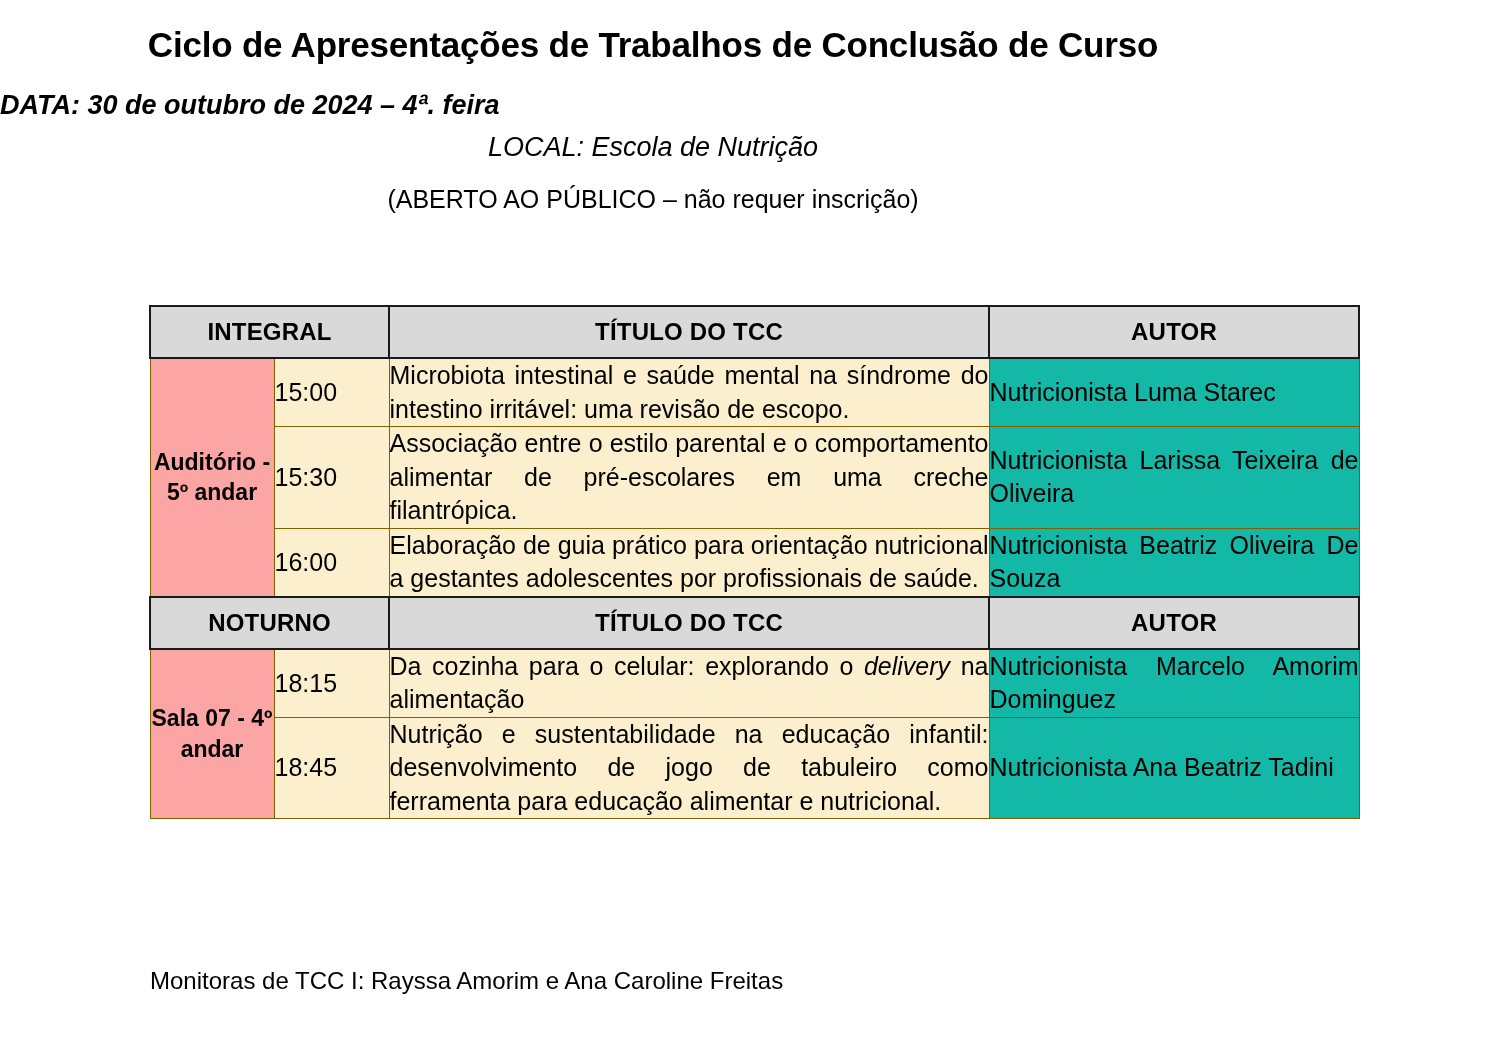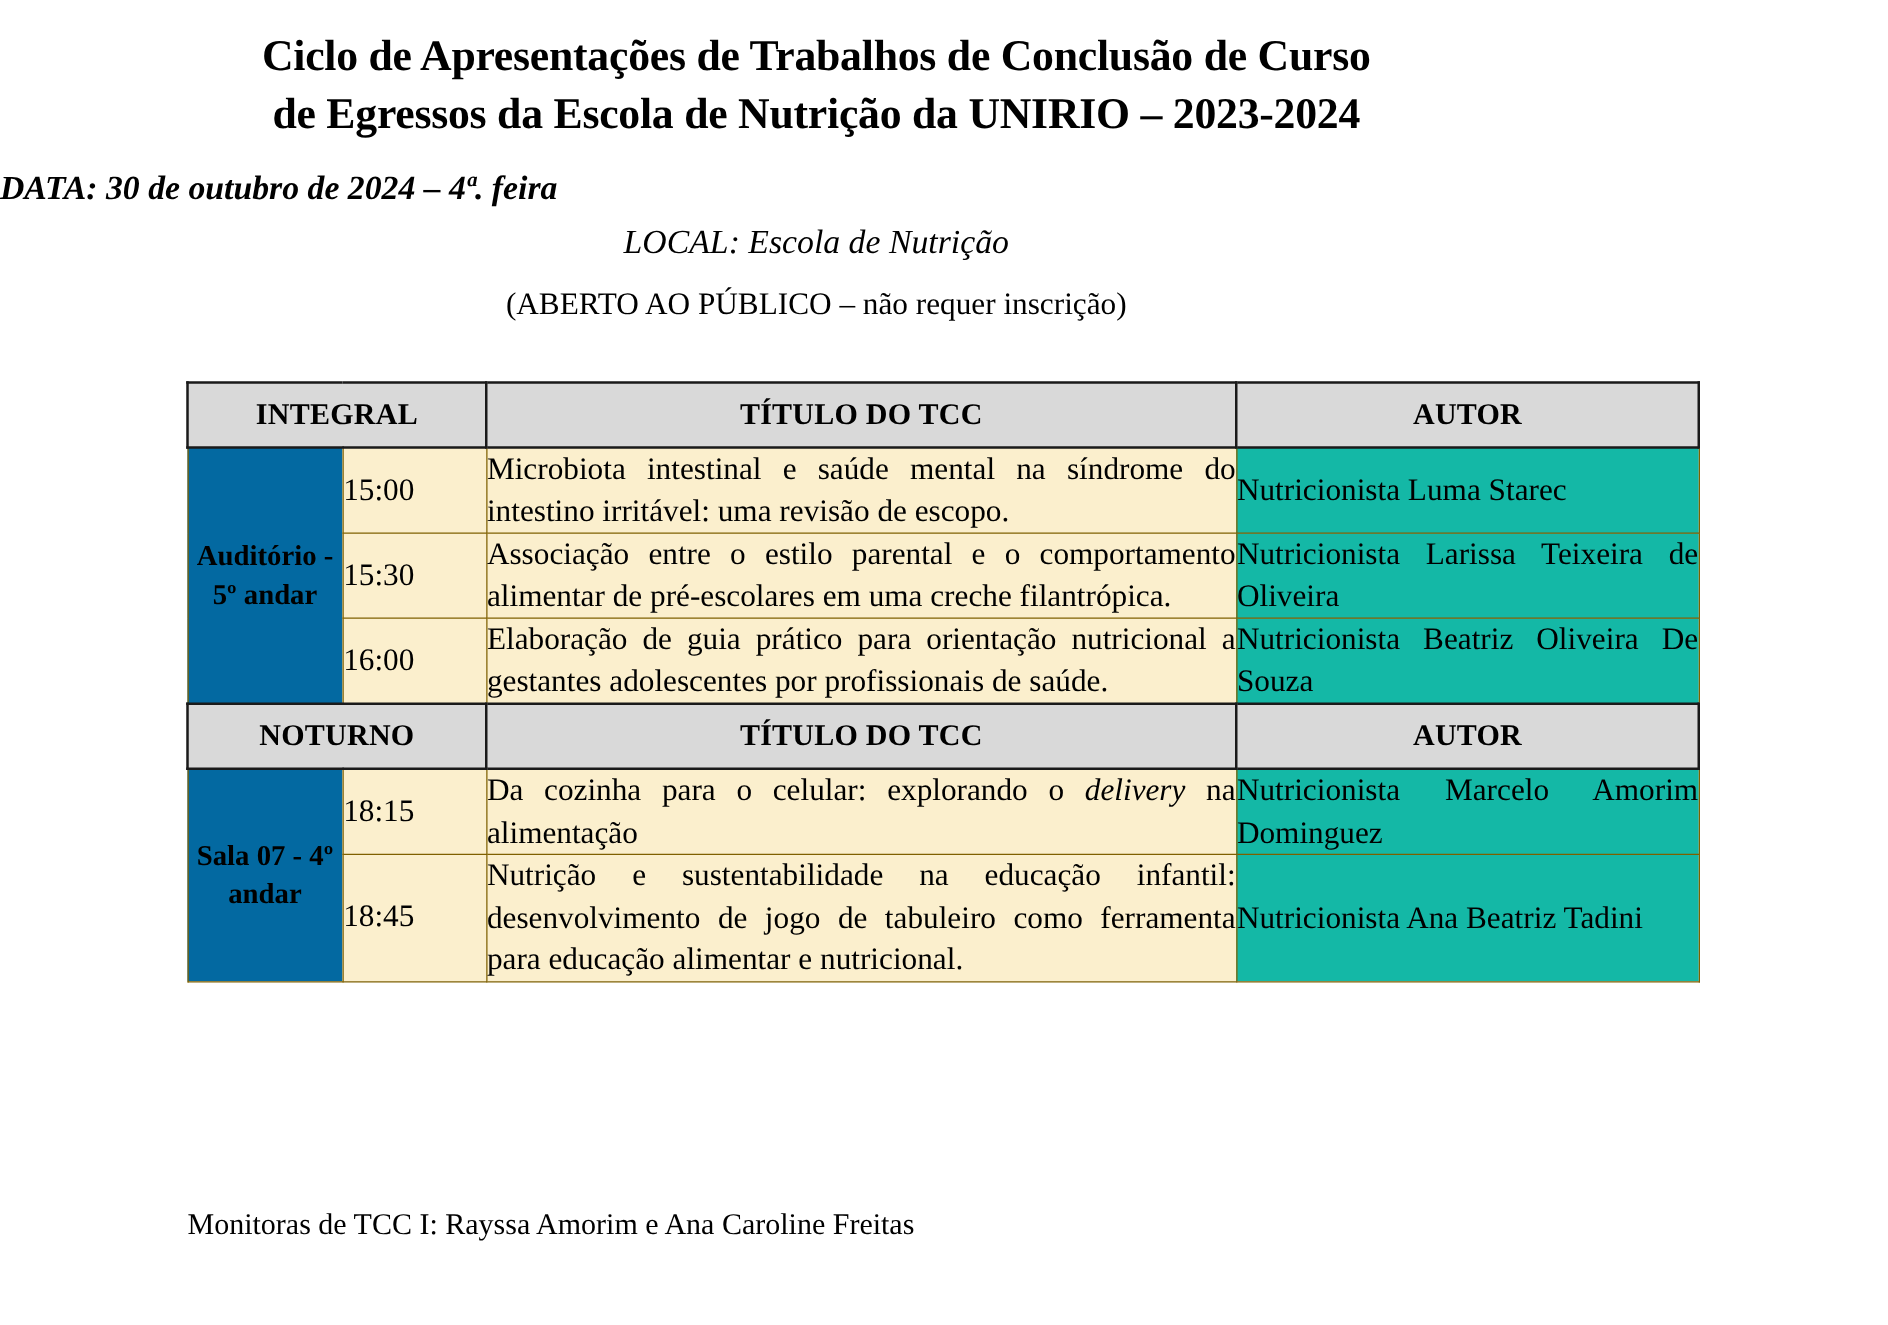--- a/index.html
+++ b/index.html
@@ -14,21 +14,20 @@
     font-family: "Liberation Sans", sans-serif;
     color: #000000;
     overflow: hidden;
   }
 
   .page {
     position: relative;
     width: 1306px;
     height: 1060px;
     box-sizing: border-box;
-    font-family: Liberation Serif, serif;
   }
 
   
   .title-block {
     padding-top: 22px;
     text-align: center;
   }
   .doc-title {
     font-size: 35px;
     font-weight: bold;
@@ -93,21 +92,21 @@
     border-left: 2px solid #1a1a1a;
     border-right: 2px solid #1a1a1a;
     height: 50px;
     font-size: 24px;
     font-weight: bold;
     text-align: center;
     letter-spacing: 0.2px;
   }
 
   td.room {
-    background: #0369a1;
+    background: #fca5a5;
     font-size: 23px;
     font-weight: bold;
     text-align: center;
     line-height: 1.32;
     border-left: 2px solid #1a1a1a;
     border-right: 1px solid #7f6000;
     padding: 0 4px;
   }
   td.time {
     background: #fbefcd;
@@ -159,21 +158,20 @@
   .footer div { white-space: nowrap; }
 </style>
 </head>
 <body>
 
 <div class="page">
 
   <div class="title-block">
     <h1 class="doc-title">
       <span class="line">Ciclo de Apresentações de Trabalhos de Conclusão de Curso</span>
-      <span class="line">de Egressos da Escola de Nutrição da UNIRIO – 2023-2024</span>
     </h1>
     <div class="subtitle-data">DATA: 30 de outubro de 2024 – 4ª. feira</div>
     <div class="subtitle-local">LOCAL: Escola de Nutrição</div>
     <div class="subtitle-public">(ABERTO AO PÚBLICO – não requer inscrição)</div>
   </div>
 
   <div class="schedule-wrap">
     <table class="schedule">
       <colgroup>
         <col class="c-room">

